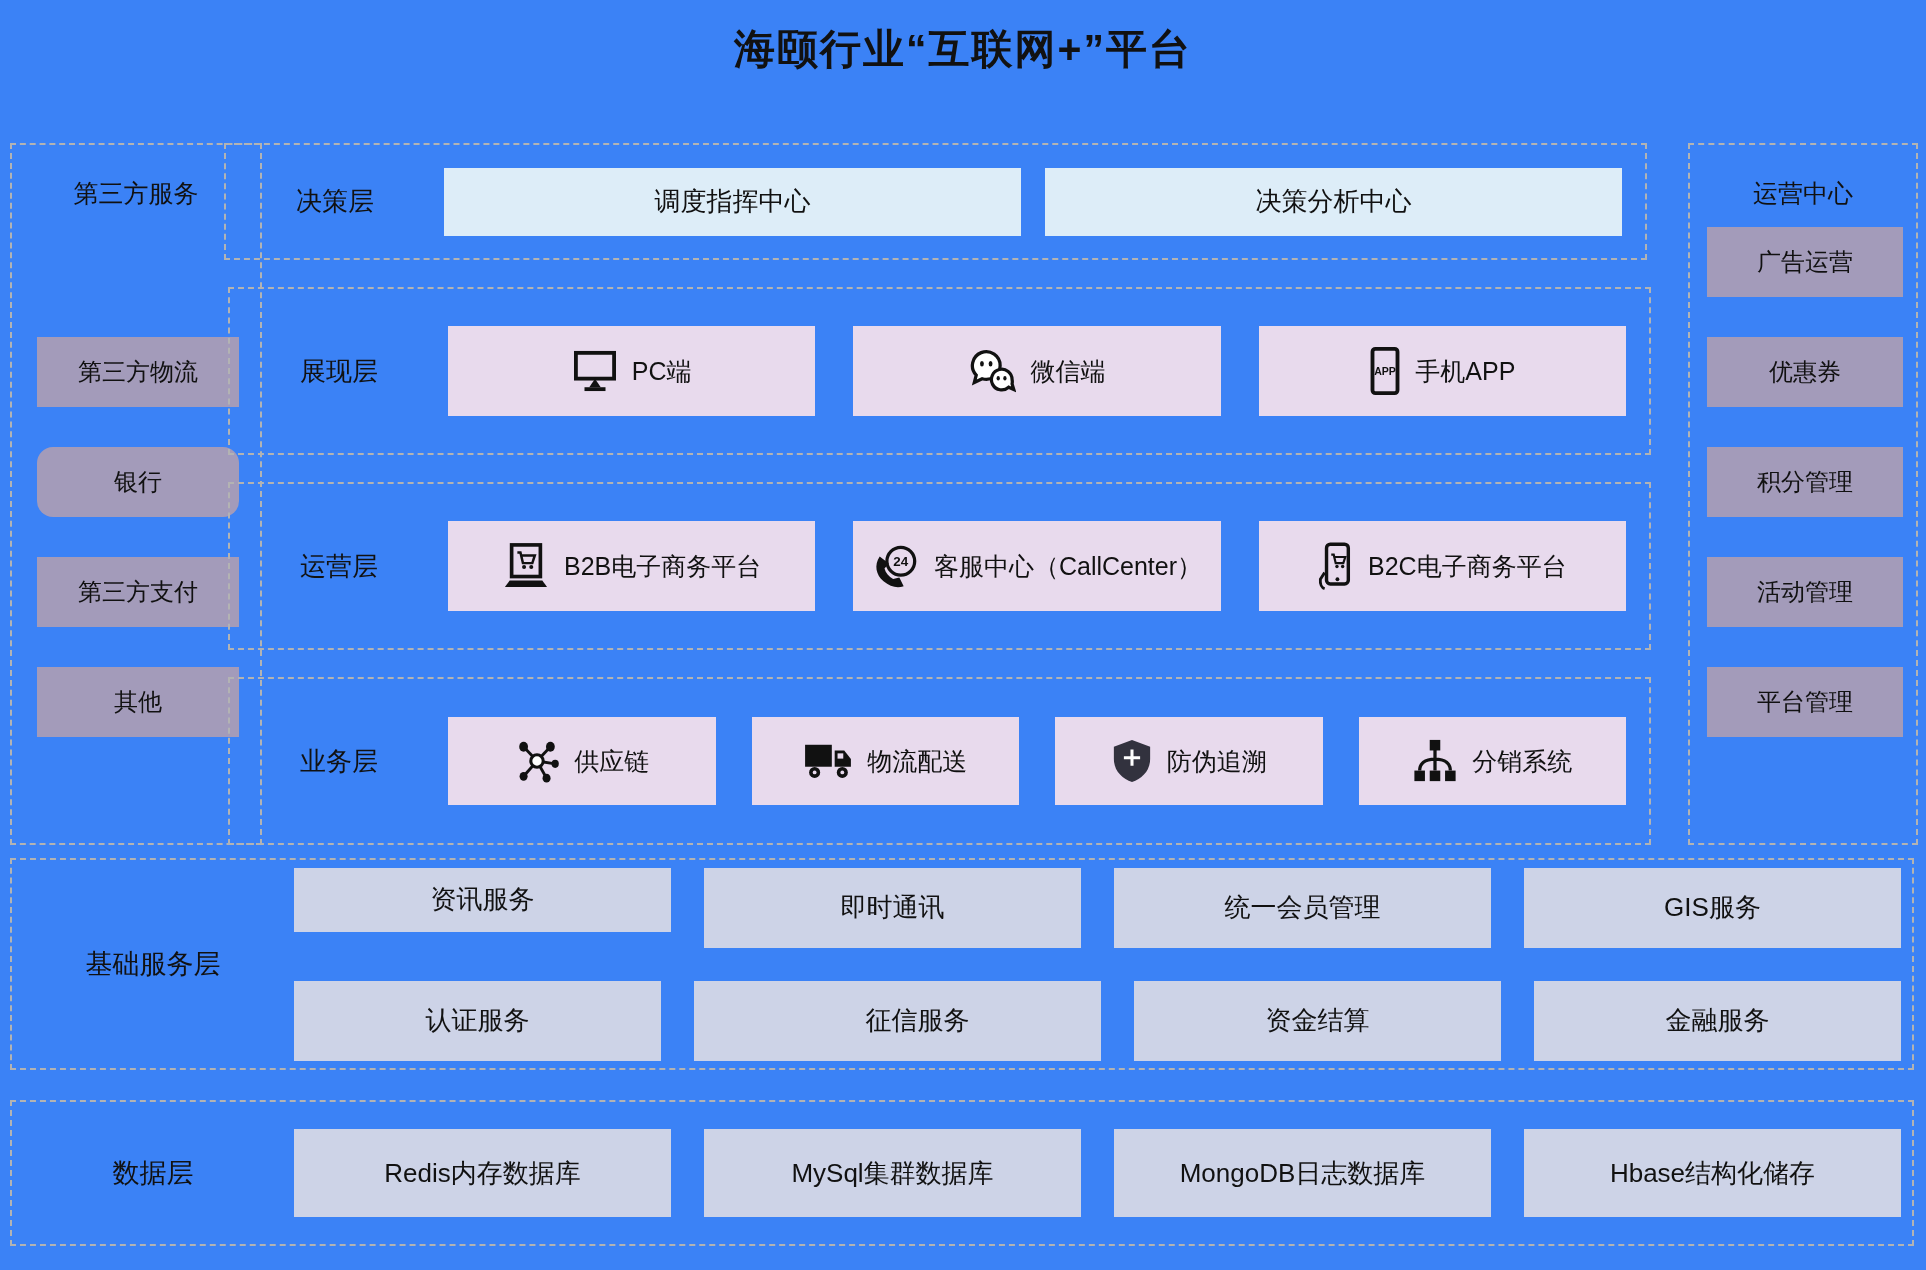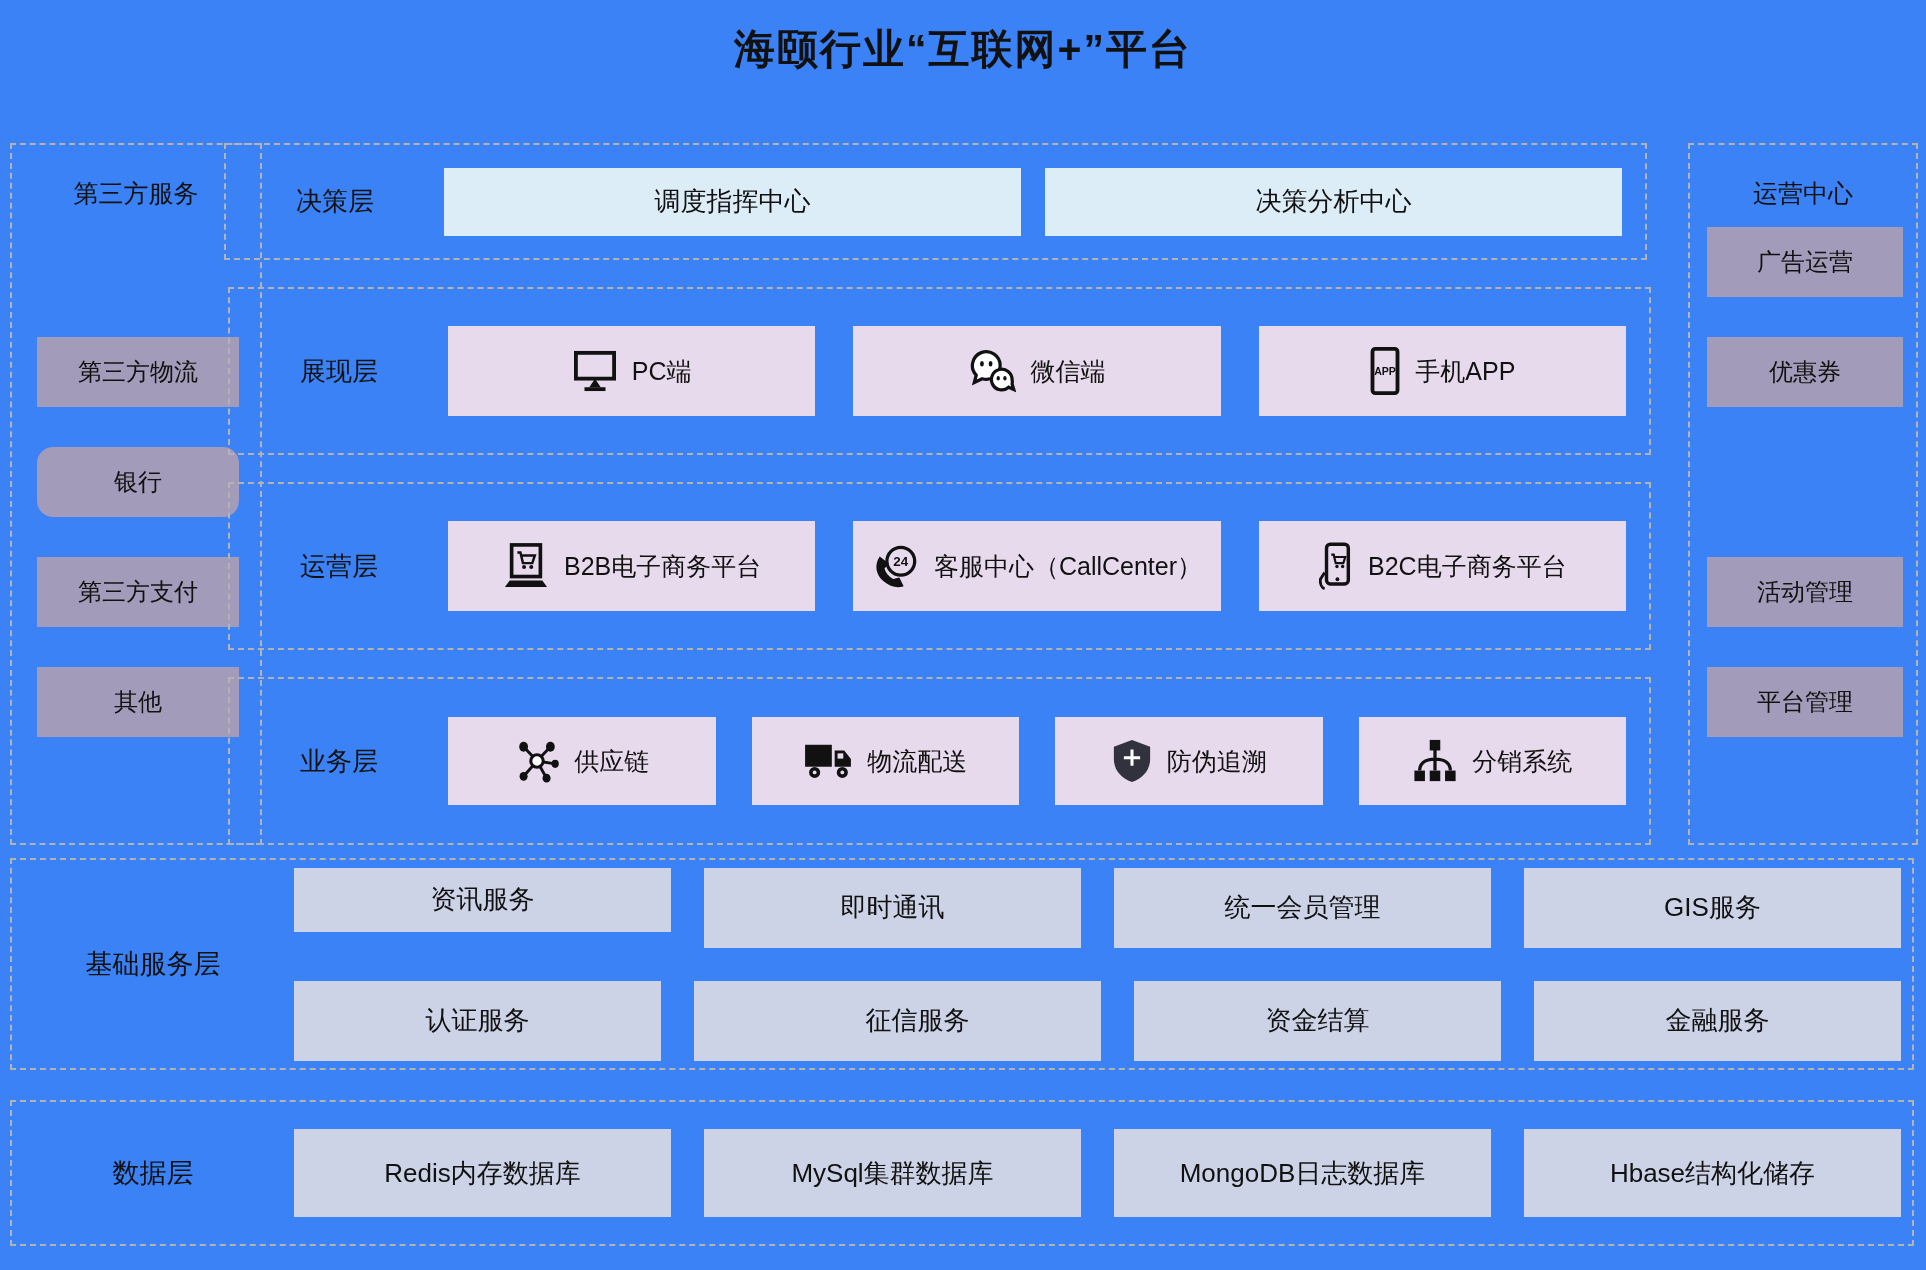--- a/index.html
+++ b/index.html
@@ -44,20 +44,21 @@
     <div class="side-box" style="left:25px;top:192px;width:202px;">第三方物流</div>
     <div class="side-box" style="left:25px;top:302px;width:202px;border-radius:16px;">银行</div>
     <div class="side-box" style="left:25px;top:412px;width:202px;">第三方支付</div>
     <div class="side-box" style="left:25px;top:522px;width:202px;">其他</div>
   </div>
 
   <div class="panel" style="left:1688px;top:143px;width:230px;height:702px;">
     <div class="side-header" style="top:32px;">运营中心</div>
     <div class="side-box" style="left:17px;top:82px;width:196px;">广告运营</div>
     <div class="side-box" style="left:17px;top:192px;width:196px;">优惠券</div>
+    <div class="side-box" style="left:17px;top:302px;width:196px;">积分管理</div>
     <div class="side-box" style="left:17px;top:412px;width:196px;">活动管理</div>
     <div class="side-box" style="left:17px;top:522px;width:196px;">平台管理</div>
   </div>
 
   <div class="panel layer-row" style="left:224px;top:143px;width:1423px;height:117px;font-family:Liberation Serif, serif;">
     <div class="layer-label">决策层</div>
     <div class="layer-boxes g1">
       <div class="blue-box">调度指挥中心</div>
       <div class="blue-box">决策分析中心</div>
     </div>

